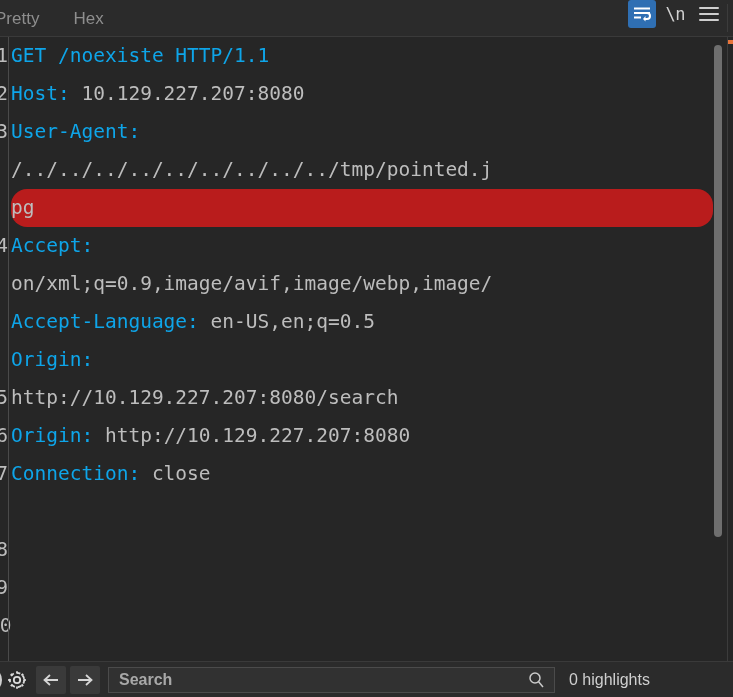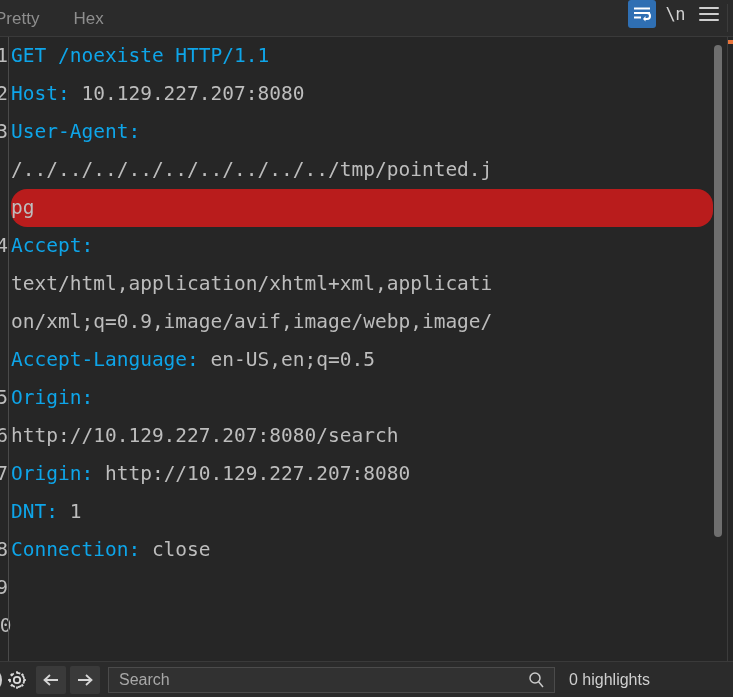--- a/index.html
+++ b/index.html
@@ -238,20 +238,21 @@
     box-sizing: border-box;
     display: flex;
     align-items: center;
     margin-left: 4px;
   }
   .search-text {
     font-size: 16px;
     color: #a8a8a8;
     padding-left: 10px;
     font-family: "Liberation Sans", sans-serif;
+    font-weight: bold;
   }
   .search-mag {
     position: absolute;
     right: 8px;
     top: 50%;
     transform: translateY(-50%);
     display: flex;
   }
   .highlights {
     margin-left: 14px;
@@ -322,27 +323,25 @@
           <div class="row" style="background: transparent;">10</div>
         </div>
       <div class="gutter-rule"></div>
       <div class="code">
           <div class="row"><span class="hdr">GET /noexiste HTTP/1.1</span><span class="val"></span></div>
           <div class="row"><span class="hdr">Host:</span><span class="val"> 10.129.227.207:8080</span></div>
           <div class="row"><span class="hdr">User-Agent:</span><span class="val"></span></div>
           <div class="row"><span class="hdr"></span><span class="val">/../../../../../../../../../tmp/pointed.j</span></div>
           <div class="row hl"><span class="hdr"></span><span class="val">pg</span></div>
           <div class="row"><span class="hdr">Accept:</span><span class="val"></span></div>
-          <div class="row"><span class="hdr"></span><span class="val">text/html,application/xhtml+xml,applicati</span></div>
           <div class="row"><span class="hdr"></span><span class="val">on/xml;q=0.9,image/avif,image/webp,image/</span></div>
           <div class="row"><span class="hdr">Accept-Language:</span><span class="val"> en-US,en;q=0.5</span></div>
           <div class="row"><span class="hdr">Origin:</span><span class="val"></span></div>
           <div class="row"><span class="hdr"></span><span class="val">http://10.129.227.207:8080/search</span></div>
           <div class="row"><span class="hdr">Origin:</span><span class="val"> http://10.129.227.207:8080</span></div>
-          <div class="row"><span class="hdr">DNT:</span><span class="val"> 1</span></div>
           <div class="row"><span class="hdr">Connection:</span><span class="val"> close</span></div>
         </div>
     </div>
 
     <div class="vscroll">
       <div class="vthumb" style="top:8px;height:492px;"></div>
     </div>
     <div class="markers">
       <div class="marker" style="top:3px;"></div>
     </div>

